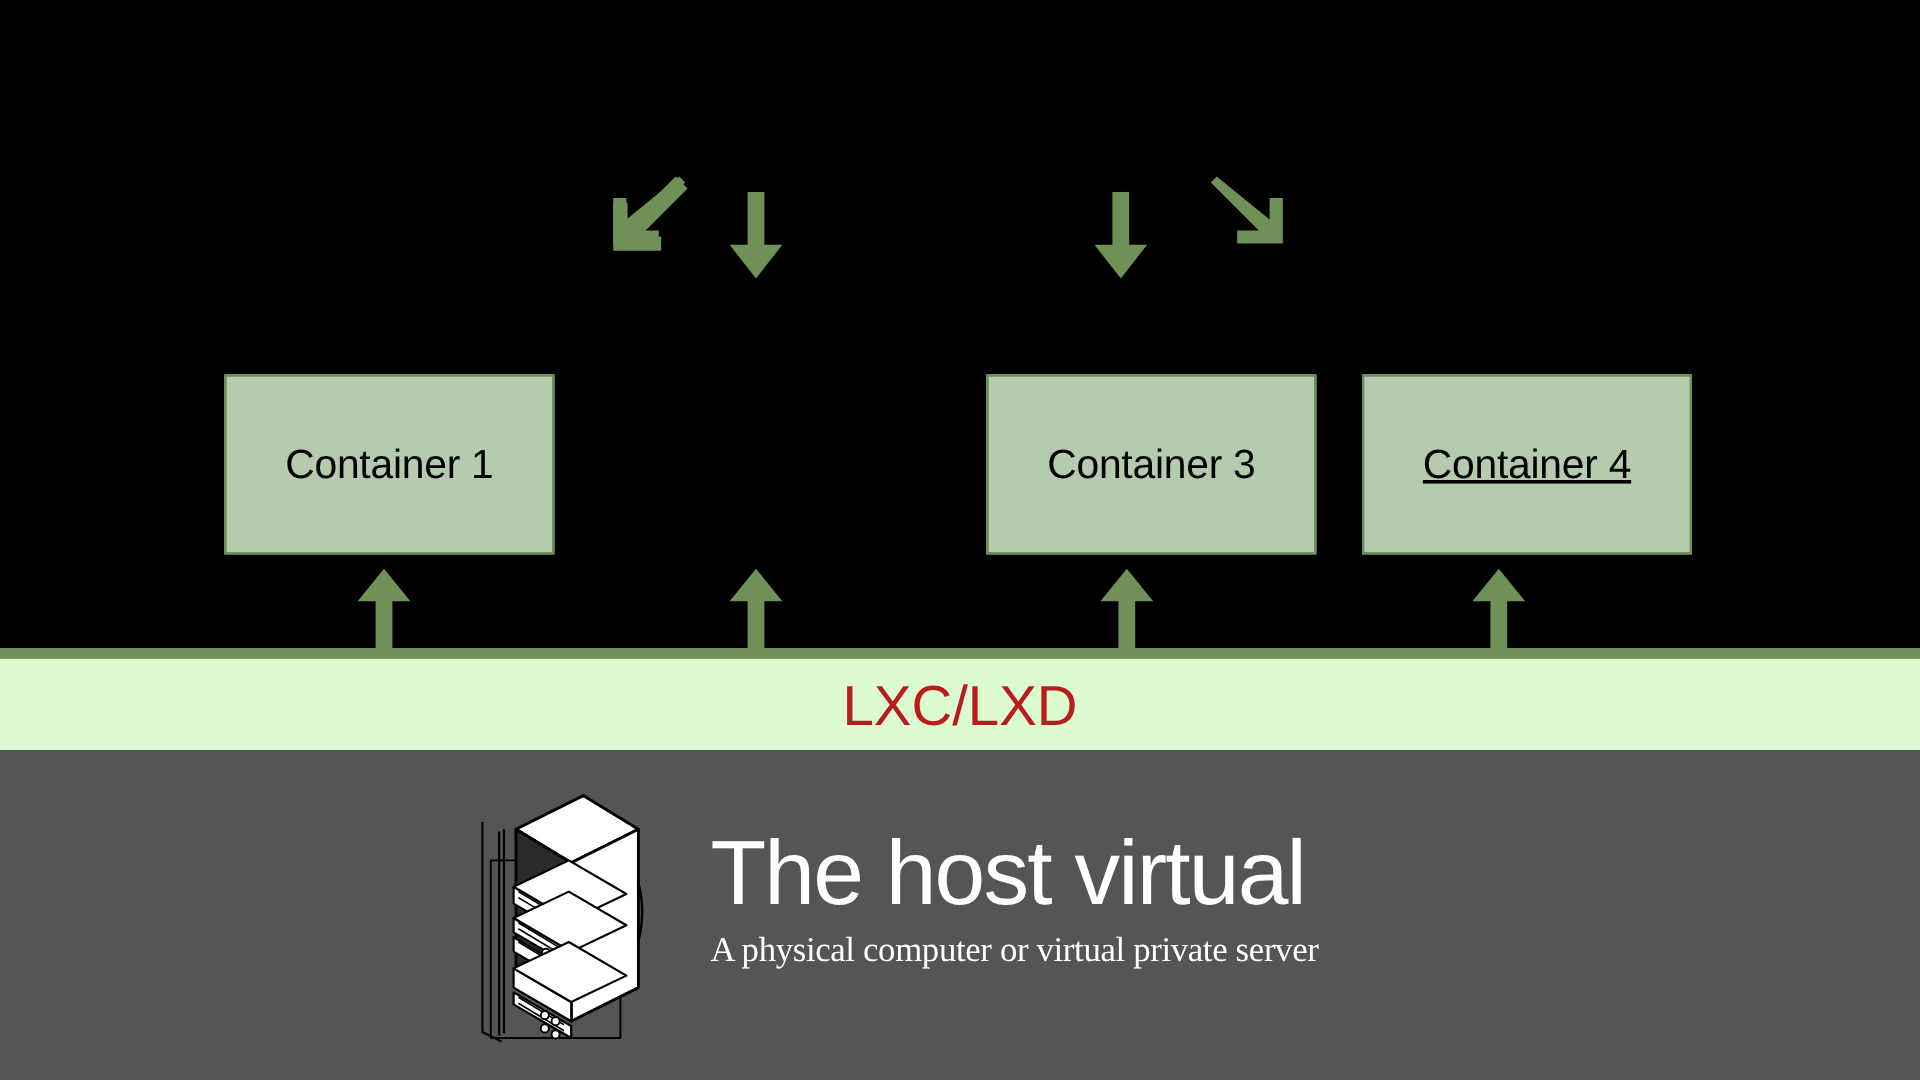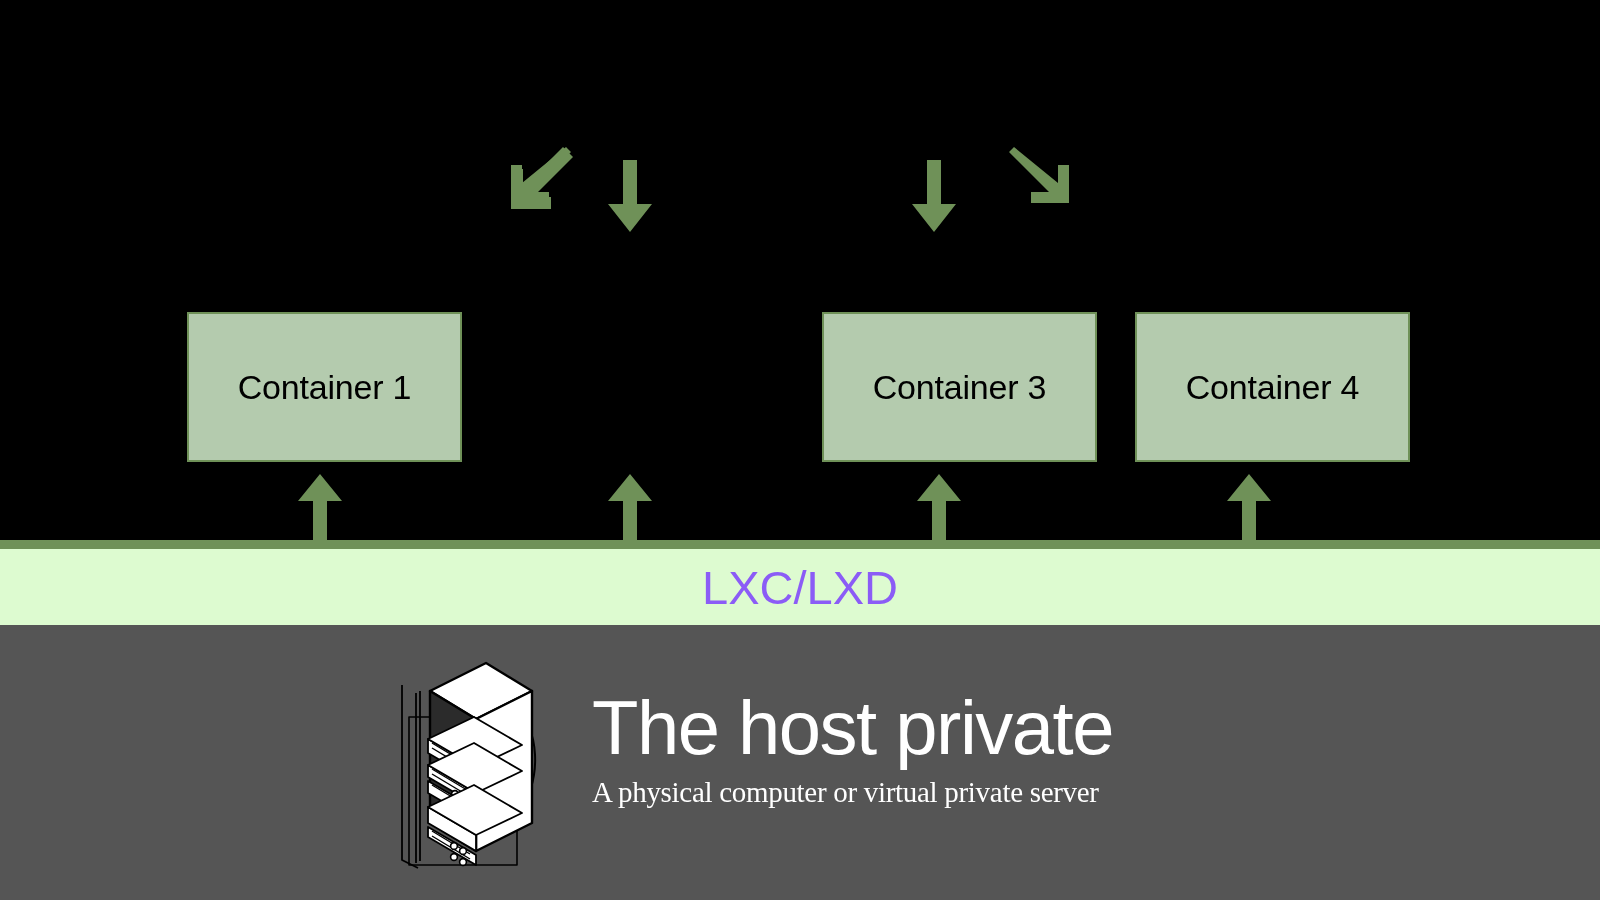--- a/index.html
+++ b/index.html
@@ -39,21 +39,21 @@
   }
   .container-label {
     font-size: 34px;
     color: #000000;
     letter-spacing: -0.2px;
     white-space: nowrap;
   }
   #cbox0 { left: 187px;  width: 275px; }
   #cbox1 { left: 505px;  width: 275px; }
   #cbox2 { left: 822px;  width: 275px; align-items: center; }
-  #cbox3 { left: 1135px; width: 275px; }
+  #cbox3 { left: 1135px; width: 275px; text-decoration: underline; }
 
   
   .arrow {
     position: absolute;
   }
   .arrow svg { display: block; }
 
   
   .lxc-band {
     position: absolute;
@@ -63,21 +63,21 @@
     height: 85px;
     background: #ddfbd0;
     border-top: 9px solid #6f9158;
     box-sizing: border-box;
     display: flex;
     align-items: center;
     justify-content: center;
   }
   .lxc-label {
     font-size: 47px;
-    color: #8b5cf6;
+    color: #b91c1c;
     letter-spacing: 0px;
   }
 
   
   .host-band {
     position: absolute;
     left: 0;
     top: 625px;
     width: 1600px;
     height: 275px;
@@ -240,17 +240,17 @@
         <line x1="34" y1="181" x2="72" y2="204" stroke-width="1.4"></line>
       </g>
       <circle cx="56" cy="191" r="3.4" fill="#ffffff" stroke="#000000" stroke-width="1.6"></circle>
       <circle cx="65" cy="196" r="3.4" fill="#ffffff" stroke="#000000" stroke-width="1.6"></circle>
       <circle cx="56" cy="202" r="3.4" fill="#ffffff" stroke="#000000" stroke-width="1.6"></circle>
       <circle cx="65" cy="207" r="3.4" fill="#ffffff" stroke="#000000" stroke-width="1.6"></circle>
     </svg>
   </div>
 
   <div class="host-text">
-    <div class="host-title">The host private</div>
+    <div class="host-title">The host virtual</div>
     <div class="host-subtitle">A physical computer or virtual private server</div>
   </div>
 
 </div>
 
 </body></html>

